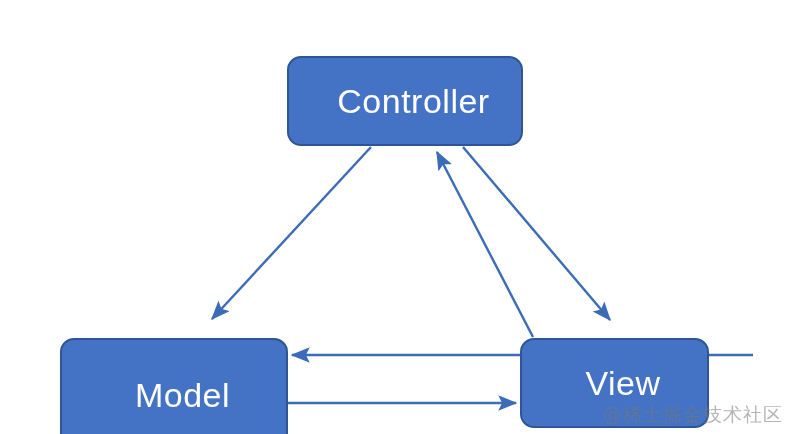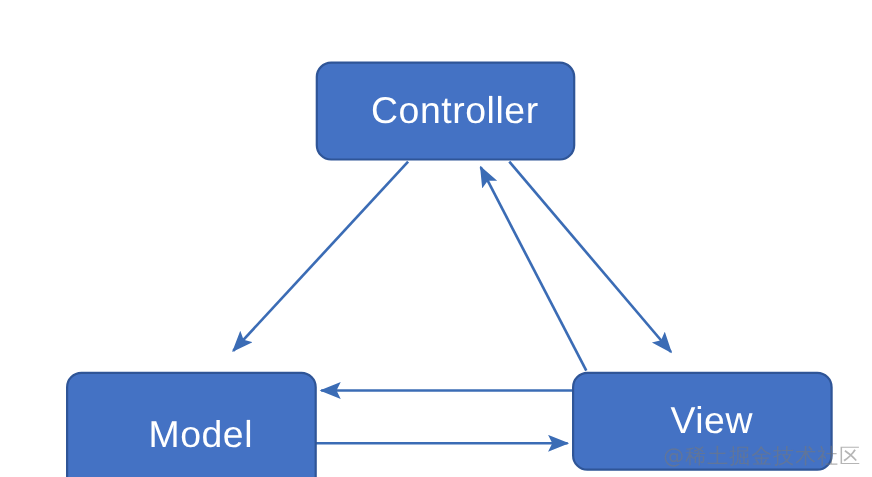--- a/index.html
+++ b/index.html
@@ -47,21 +47,21 @@
   }
   #node-model {
     left: 60px;
     top: 338px;
     width: 228px;
     height: 114px;
   }
   #node-view {
     left: 520px;
     top: 338px;
-    width: 237px;
+    width: 189px;
     height: 90px;
     justify-content: center;
   }
   #edges {
     position: absolute;
     left: 0;
     top: 0;
     width: 793px;
     height: 434px;
     z-index: 1;

